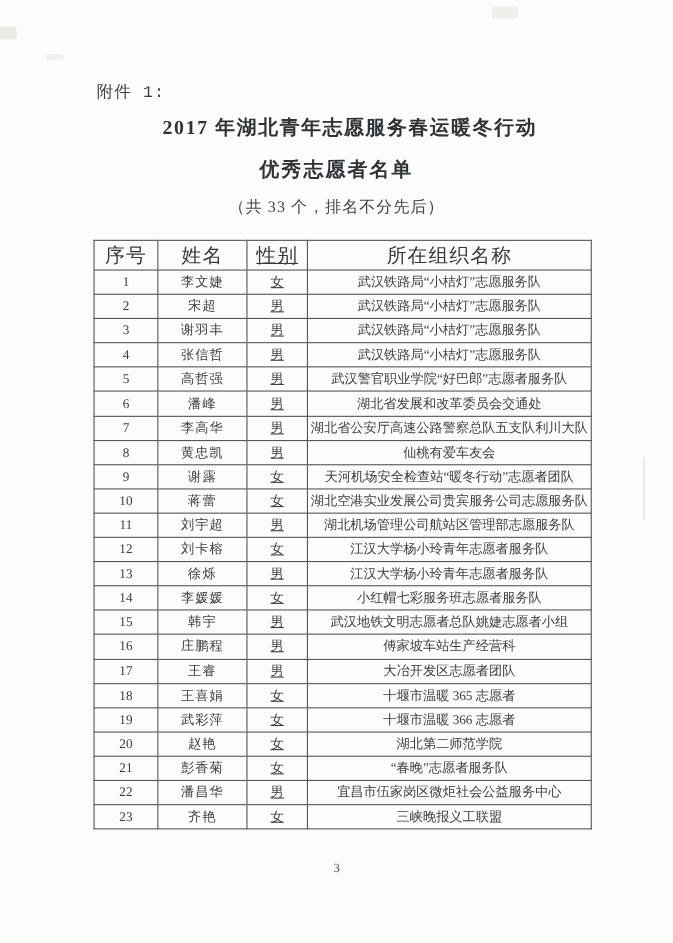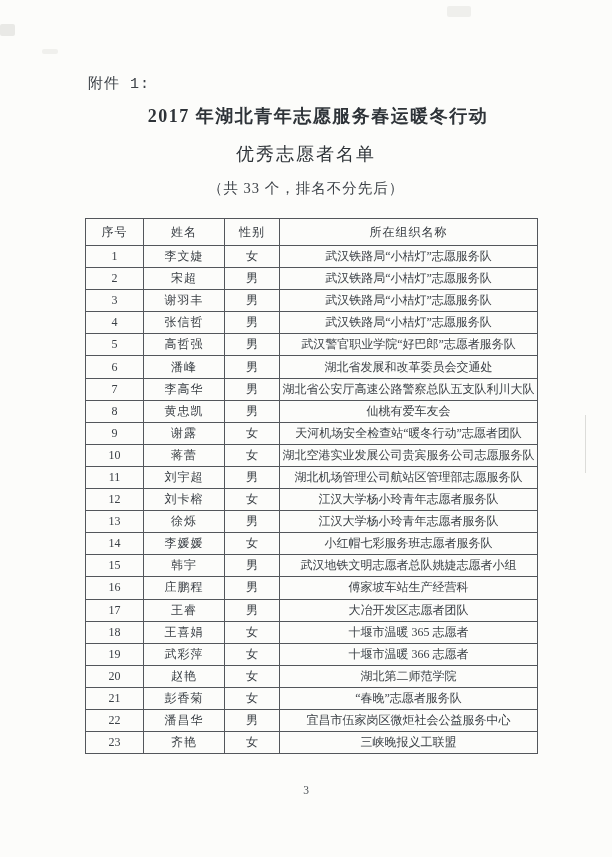--- a/index.html
+++ b/index.html
@@ -17,21 +17,21 @@
     position:absolute; left:88px; top:74px;
     font-size:15px; letter-spacing:1px; color:#3d4248;font-family:Liberation Mono, monospace;
   }
   .title1 {
     position:absolute; left:12px; top:104px; width:612px;
     text-align:center; font-weight:bold; font-size:18px;
     letter-spacing:1.5px; color:#2e3338;
   }
   .title2 {
     position:absolute; left:0; top:142px; width:612px;
-    text-align:center; font-weight:normal; font-size:18px;
+    text-align:center; font-weight:bold; font-size:18px;
     letter-spacing:2px; color:#2e3338;
   }
   .subtitle {
     position:absolute; left:0; top:179px; width:612px;
     text-align:center; font-size:14.5px; letter-spacing:1px; color:#3d4248;
   }
 
   table.roster {
     position:absolute; left:85px; top:218px;
     width:440px; table-layout:fixed;
@@ -40,27 +40,27 @@
   }
   table.roster th, table.roster td {
     border:1px solid #53565b;
     text-align:center; vertical-align:middle;
     padding:0 1px;
     overflow:hidden; white-space:nowrap;
     color:#3b4046;
   }
   table.roster { border:1.5px solid #42464b; }
   table.roster th {
-    height:26px; font-size:12px; font-weight:normal;
+    height:26px; font-size:18px; font-weight:normal;
     letter-spacing:1px; color:#34393f;
   }
   table.roster td { height:21.1px; }
   td.c0 { width:55px; }
   td.c1, th.h1 { width:78px; letter-spacing:1px; }
-  td.c2, th.h2 { width:52px; }
+  td.c2, th.h2 { width:52px;text-decoration:underline; }
   td.c3, th.h3 { width:255px; }
   th.h0 { width:55px; }
 
   .page-number {
     position:absolute; left:0; top:784px; width:612px;
     text-align:center; font-size:11.5px; color:#4a4f55;
   }
 
   
   .artifact { position:absolute; pointer-events:none; }

